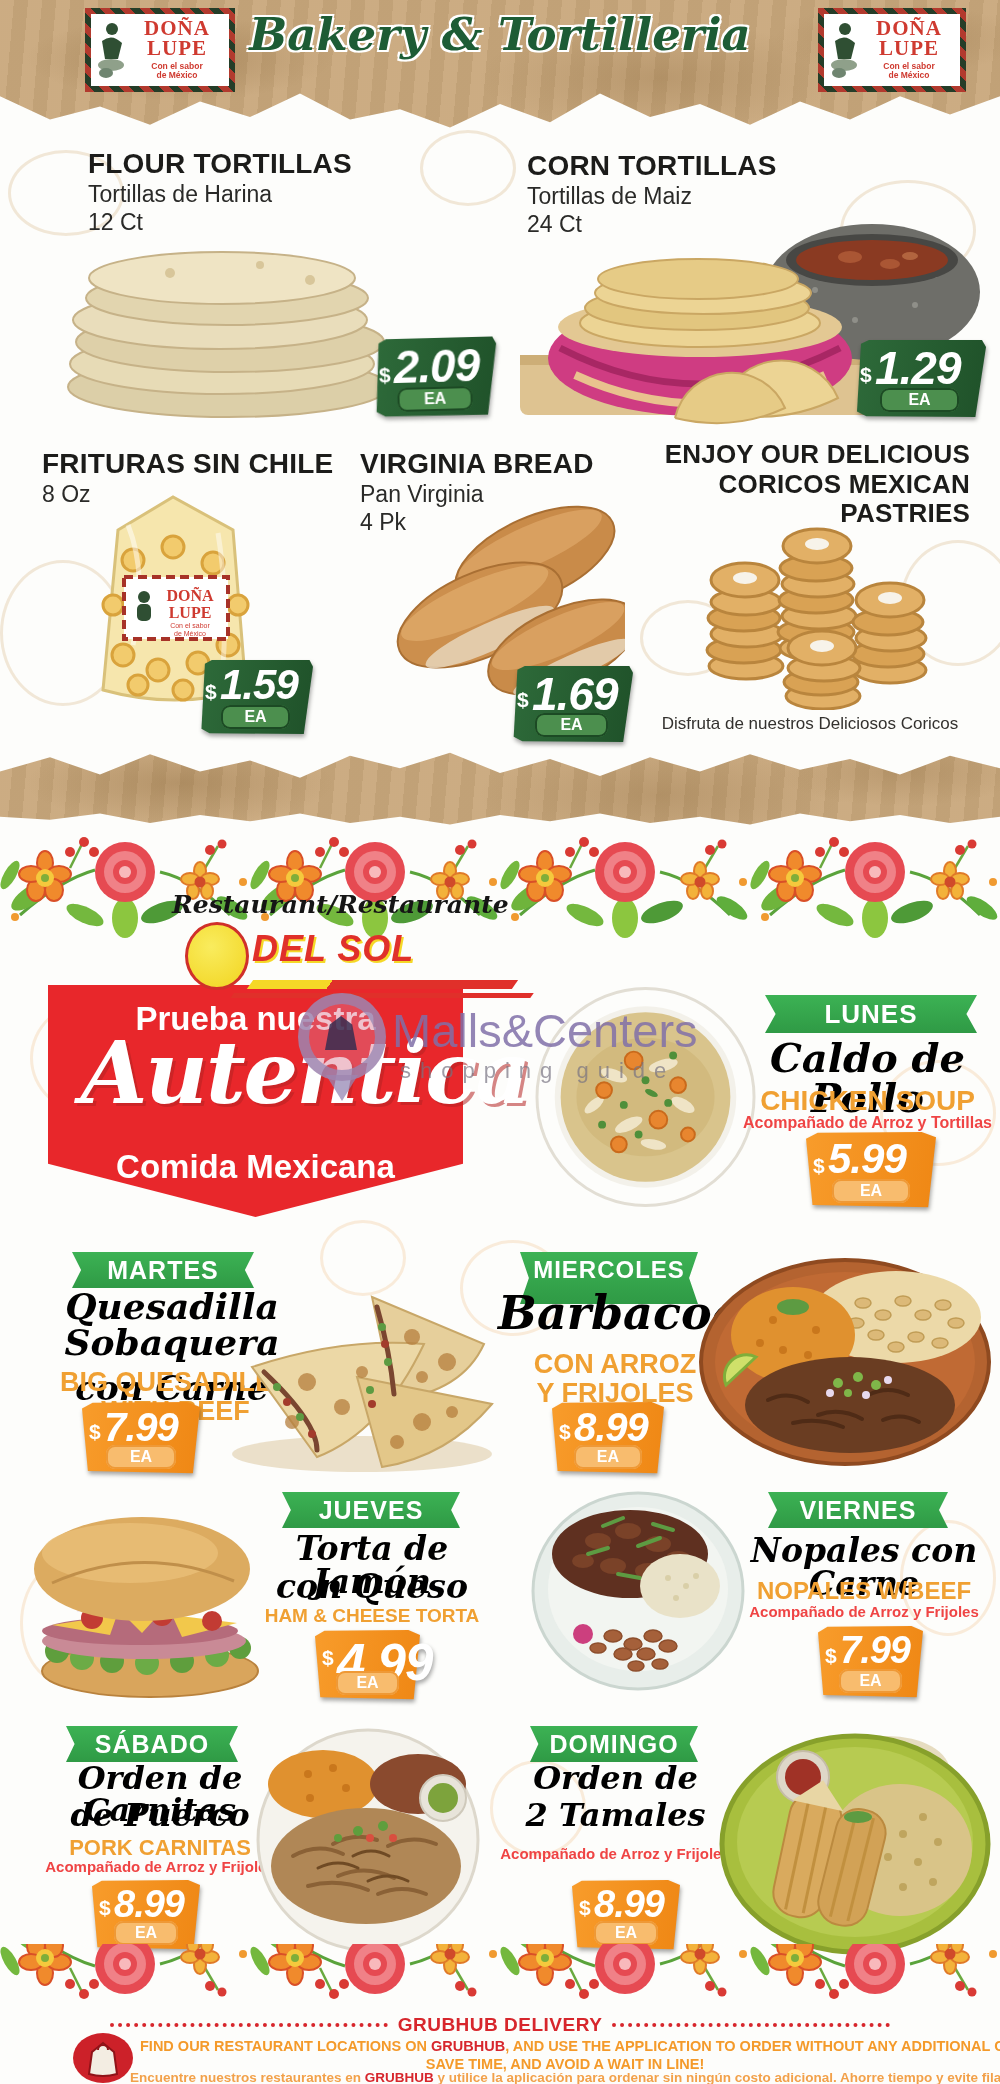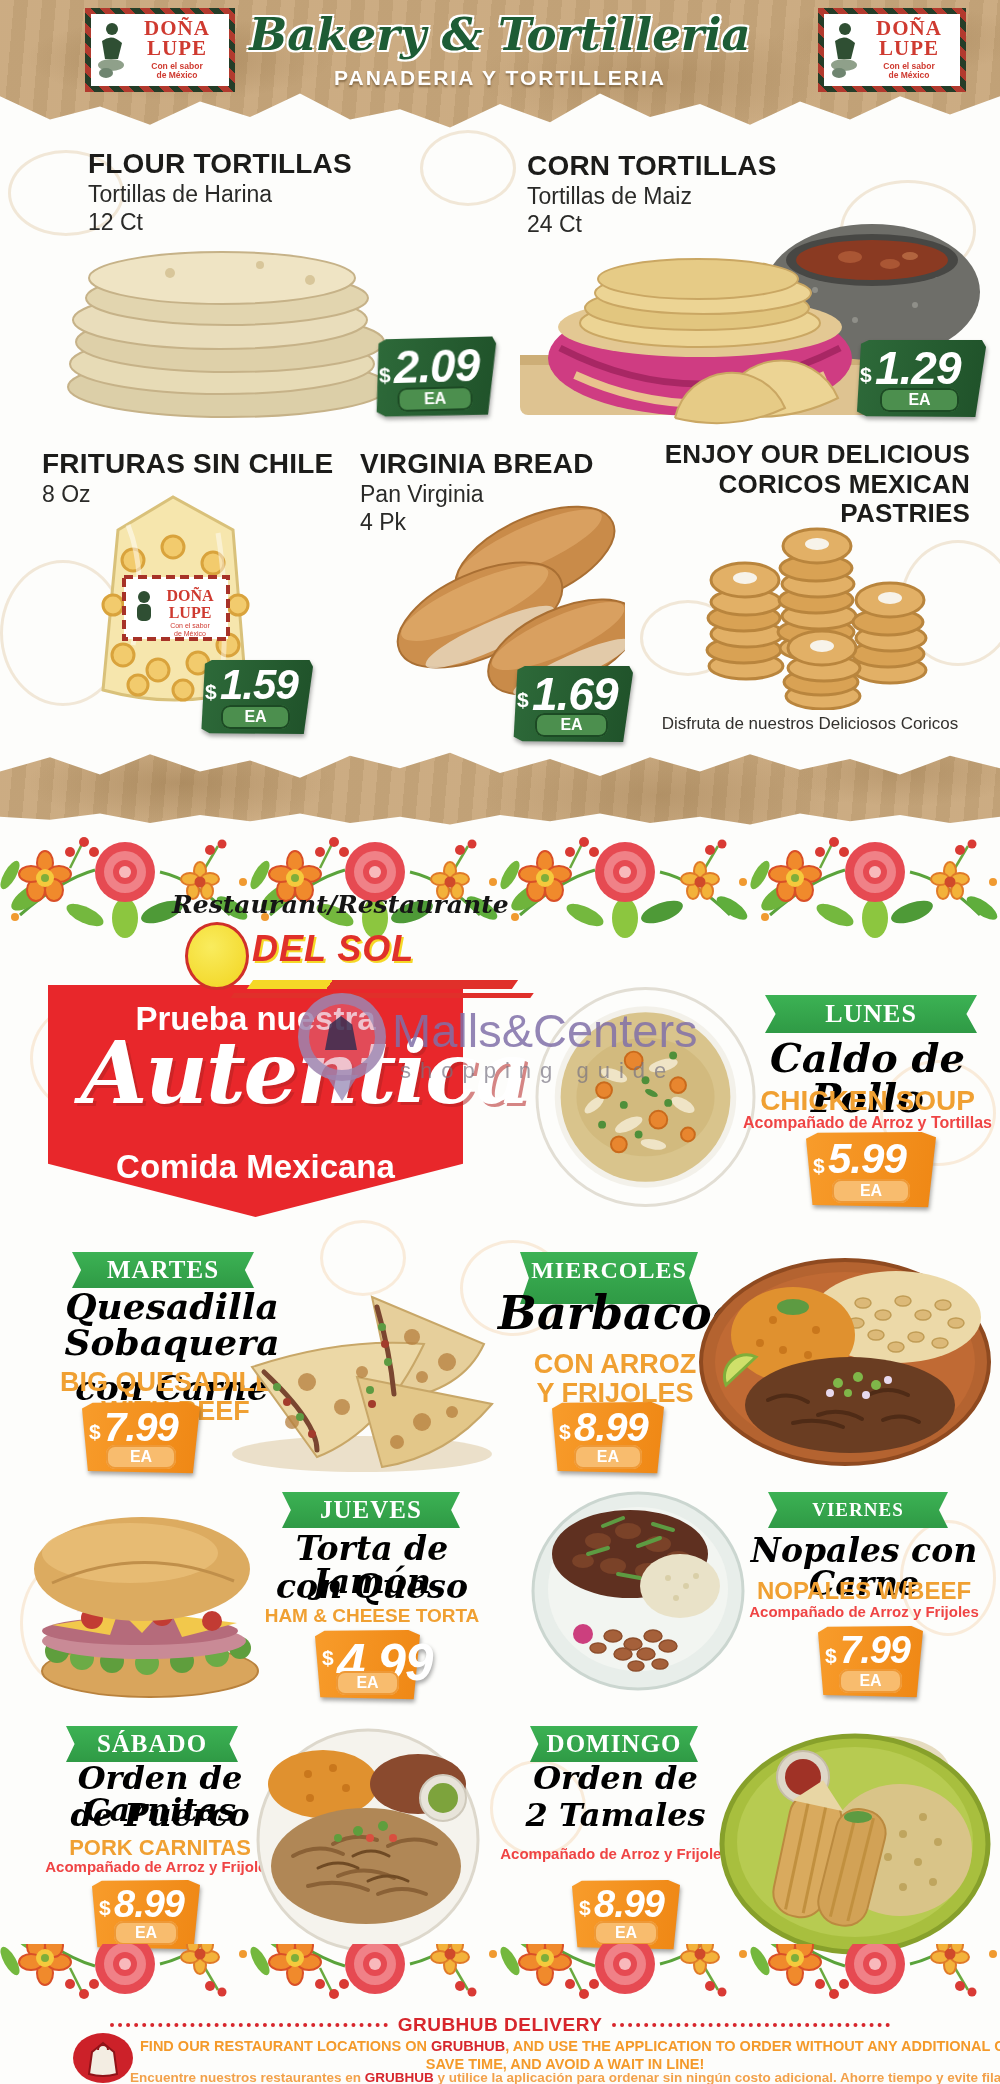--- a/index.html
+++ b/index.html
@@ -55,21 +55,21 @@
   .tag.orange .amt{font-size:42px;top:3px;}
   .tag .ea{position:absolute;bottom:5px;left:20%;width:60%;height:24px;line-height:24px;
            text-align:center;border-radius:9px;color:#fff;font-weight:800;font-size:16px;}
   .tag.green .ea{background:#4c8f4e;box-shadow:inset 0 0 0 2px #1c4a24;}
   .tag.orange .ea{background:#f8bc6e;box-shadow:inset 0 0 0 2px #ef9936;}
 
   
   .ribbon{background:linear-gradient(180deg,#3cb254,#2f9a45);color:#fff;font-weight:800;
           text-align:center;letter-spacing:1px;
           clip-path:polygon(0 0,100% 0,95% 50%,100% 100%,0 100%,5% 50%);
-          filter:drop-shadow(1px 3px 2px rgba(0,0,0,.3));font-family:Liberation Serif, serif;}
+          filter:drop-shadow(1px 3px 2px rgba(0,0,0,.3));}
   .dishscript{font-family:"DejaVu Serif",serif;font-style:italic;font-weight:700;color:#000000;
               text-align:center;line-height:1.0;}
   .dishen{color:#f0a032;font-weight:800;text-align:center;line-height:1.08;}
   .dishnote{color:#ef4444;font-weight:700;text-align:center;line-height:1.05;}
 
   .redbanner{left:48px;top:985px;width:415px;height:232px;background:#e8272b;z-index:4;
              clip-path:polygon(0 0,100% 0,100% 77%,50% 100%,0 77%);
              filter:drop-shadow(0 6px 8px rgba(0,0,0,.25));}
   .banner-l1{left:48px;top:1000px;width:415px;text-align:center;color:#fff;font-weight:600;
              font-size:33px;z-index:5;}
@@ -122,21 +122,20 @@
   <i class="doo2" style="left:30px;top:1000px;width:120px;height:110px"></i>
   <i class="doo2" style="left:880px;top:1060px;width:110px;height:100px"></i>
   <i class="doo2" style="left:460px;top:1240px;width:100px;height:90px"></i>
   <i class="doo2" style="left:20px;top:1560px;width:90px;height:120px"></i>
   <i class="doo2" style="left:900px;top:1520px;width:90px;height:110px"></i>
   <i class="doo2" style="left:490px;top:1760px;width:90px;height:90px"></i>
   <i class="doo2" style="left:320px;top:1220px;width:80px;height:70px"></i>
 
   <div class="abs kraft hdr"></div>
   <div class="abs h-title">Bakery &amp; Tortilleria</div>
-  <div class="abs h-sub">PANADERIA Y TORTILLERIA</div>
 
   <div class="abs dl-logo" style="left:85px;top:8px;width:150px;height:84px">
     <svg width="30" height="58" viewBox="0 0 30 58">
       <circle cx="16" cy="8" r="6" fill="#2f4f33"></circle>
         <path d="M6,20 Q16,12 26,22 L22,38 L9,38 Z" fill="#2f4f33"></path>
       <ellipse cx="15" cy="44" rx="13" ry="6" fill="#8fa08a"></ellipse>
         <ellipse cx="10" cy="52" rx="7" ry="5" fill="#6f8570"></ellipse>
     </svg>
     <div class="dl-text">
       <div class="dl-main">DOÑA</div>
@@ -636,21 +635,21 @@
       <ellipse cx="95" cy="168" rx="9" ry="6"></ellipse>
         <ellipse cx="118" cy="168" rx="9" ry="6"></ellipse>
         <ellipse cx="140" cy="160" rx="9" ry="6"></ellipse>
       <ellipse cx="70" cy="162" rx="8" ry="5"></ellipse>
         <ellipse cx="132" cy="178" rx="8" ry="5"></ellipse>
         <ellipse cx="108" cy="180" rx="8" ry="5"></ellipse>
     </g>
     <circle cx="55" cy="148" r="10" fill="#cc3f7e"></circle>
   </svg>
 
-  <div class="abs ribbon" style="left:768px;top:1492px;width:180px;height:36px;line-height:36px;font-size:19px">VIERNES</div>
+  <div class="abs ribbon" style="left:768px;top:1492px;width:180px;height:36px;line-height:36px;font-size:25px">VIERNES</div>
   <div class="abs dishscript" style="left:730px;top:1534px;width:268px;font-size:33px">Nopales con Carne</div>
   <div class="abs dishen" style="left:730px;top:1578px;width:268px;font-size:24px">NOPALES W/BEEF</div>
   <div class="abs dishnote" style="left:730px;top:1604px;width:268px;font-size:15px">Acompañado de Arroz y Frijoles</div>
   <div class="abs tag orange" style="left:818px;top:1626px;width:105px;height:72px">
     <div class="bgshape"></div>
     <span class="cur">$</span>
     <span class="amt" style="font-size:38px">7.99</span>
     <div class="ea">EA</div>
   </div>
 

